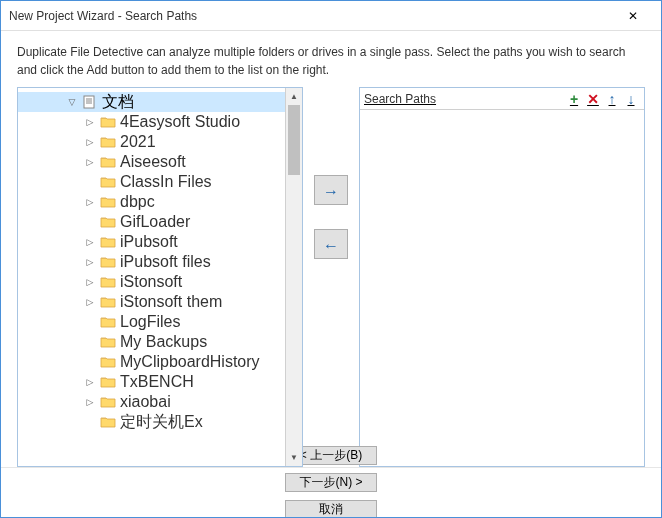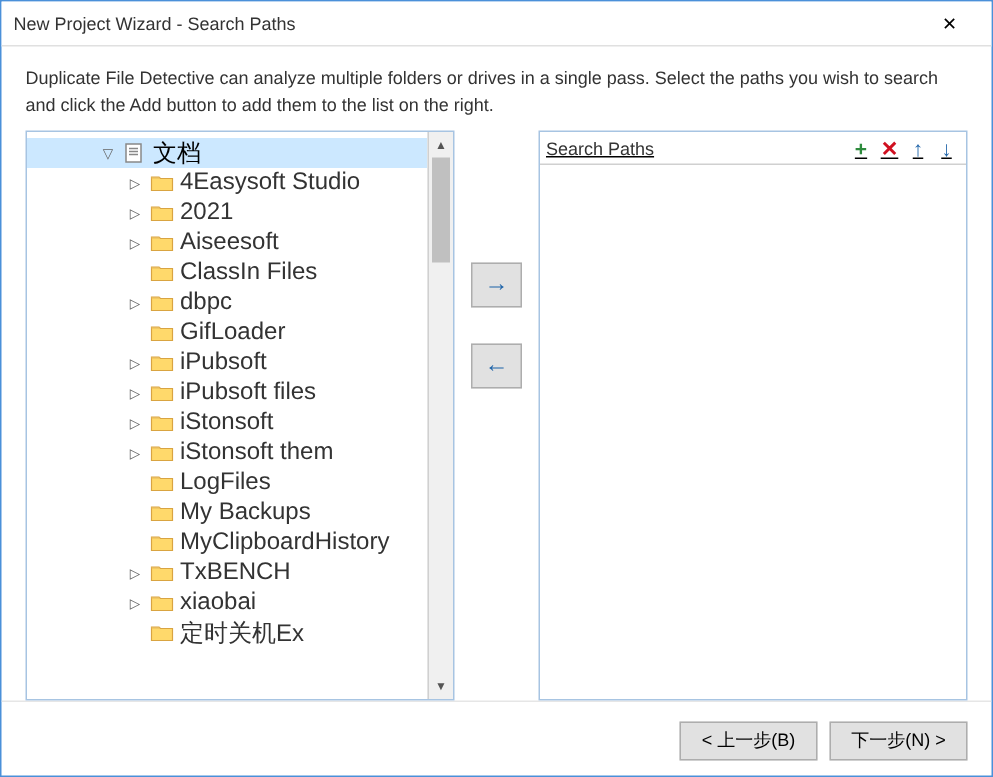--- a/index.html
+++ b/index.html
@@ -29,21 +29,21 @@
 .arrow-btn { width: 34px; height: 30px; border: 1px solid #adadad; background: #e1e1e1; display: flex; align-items: center; justify-content: center; cursor: pointer; font-size: 16px; color: #2266aa; }
 .right-panel { flex: 1; border: 1px solid #a7c4e2; background: #fff; display: flex; flex-direction: column; }
 .right-header { height: 22px; display: flex; align-items: center; padding: 0 4px; border-bottom: 1px solid #d0d0d0; text-decoration: underline; }
 .right-header-title { flex: 1; color: #333; font-size: 12px; }
 .mini-btn { width: 18px; height: 18px; display: inline-flex; align-items: center; justify-content: center; cursor: pointer; font-size: 14px; margin-left: 1px; }
 .mini-add { color: #2e8b3d; font-weight: bold; }
 .mini-del { color: #d01020; font-weight: bold; }
 .mini-up { color: #2266aa; font-weight: bold; }
 .mini-down { color: #2266aa; font-weight: bold; }
 .right-body { flex: 1; }
-.footer { height: 52px; display: flex; justify-content: flex-end; align-items: center; padding: 0 16px; gap: 8px; border-top: 1px solid #e6e6e6; }
+.footer { height: 52px; display: flex; justify-content: flex-end; align-items: center; padding: 0 16px; gap: 8px; border-top: 1px solid #e6e6e6; flex-direction: column; }
 .btn { min-width: 92px; height: 26px; border: 1px solid #adadad; background: #e1e1e1; cursor: pointer; font-size: 12px; font-family: inherit; padding: 0 10px; }
 </style>
 </head>
 <body>
 
 <div class="titlebar">
   <div class="titlebar-title">New Project Wizard - Search Paths</div>
   <div class="close-btn">
     <span>✕</span>
   </div>
@@ -284,13 +284,14 @@
           <span>↓</span>
         </div>
     </div>
     <div class="right-body"></div>
   </div>
 </div>
 
 <div class="footer">
   <button class="btn">&lt; 上一步(B)</button>
   <button class="btn">下一步(N) &gt;</button>
+  <button class="btn">取消</button>
 </div>
 
 </body></html>

